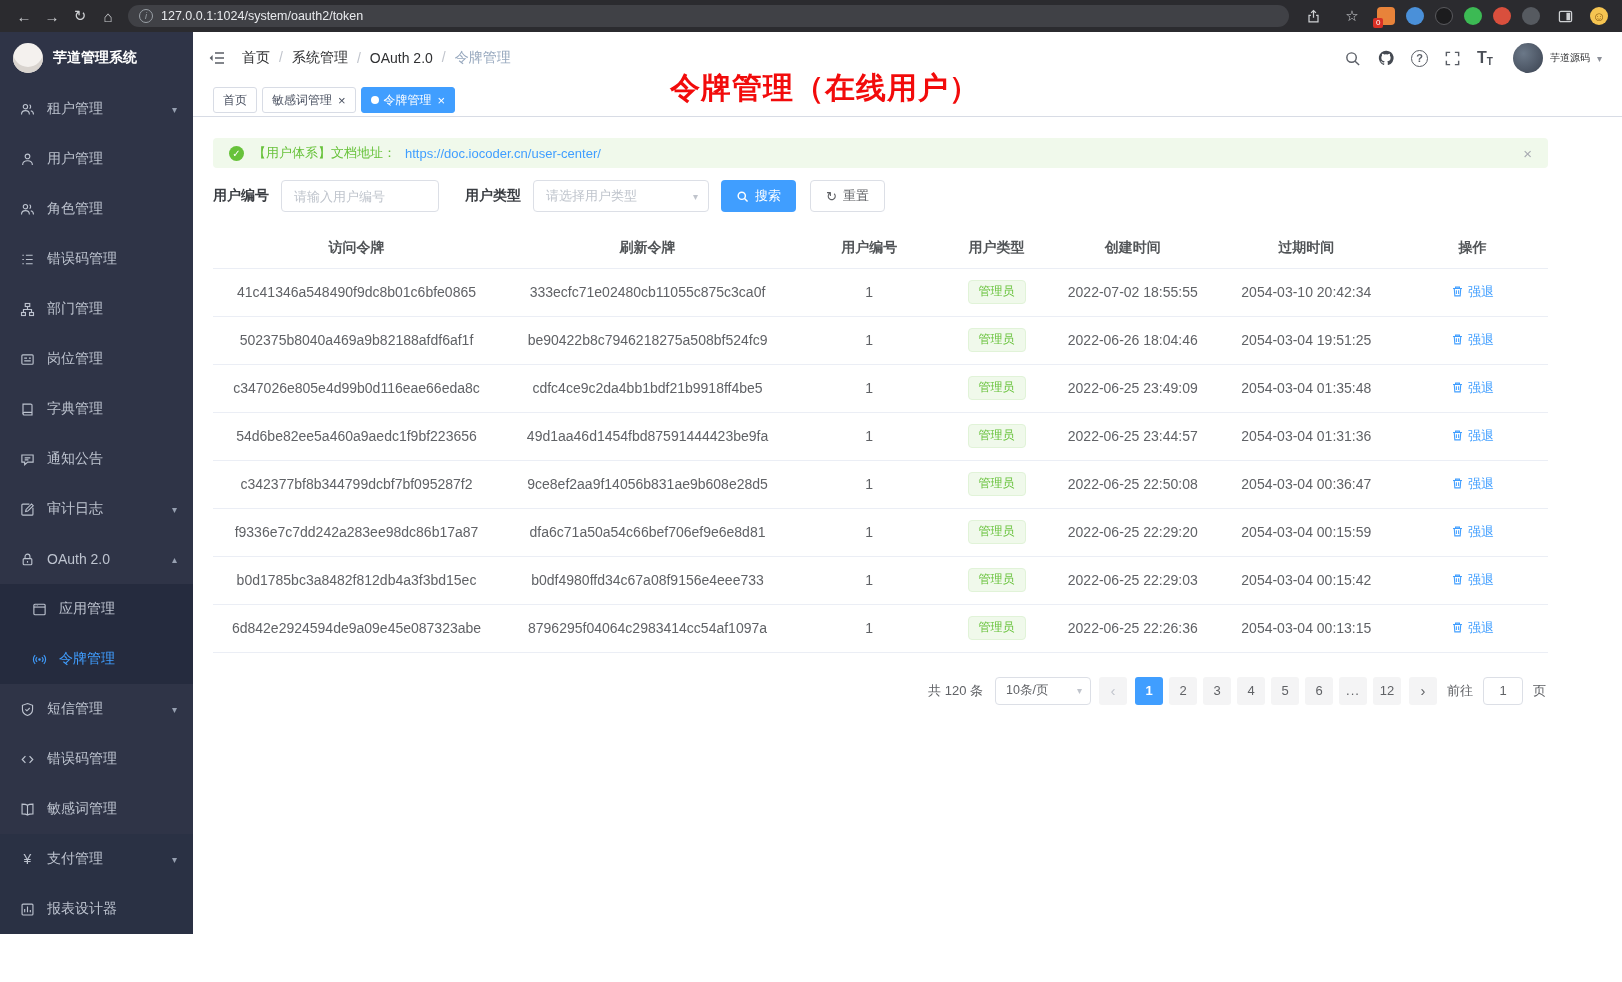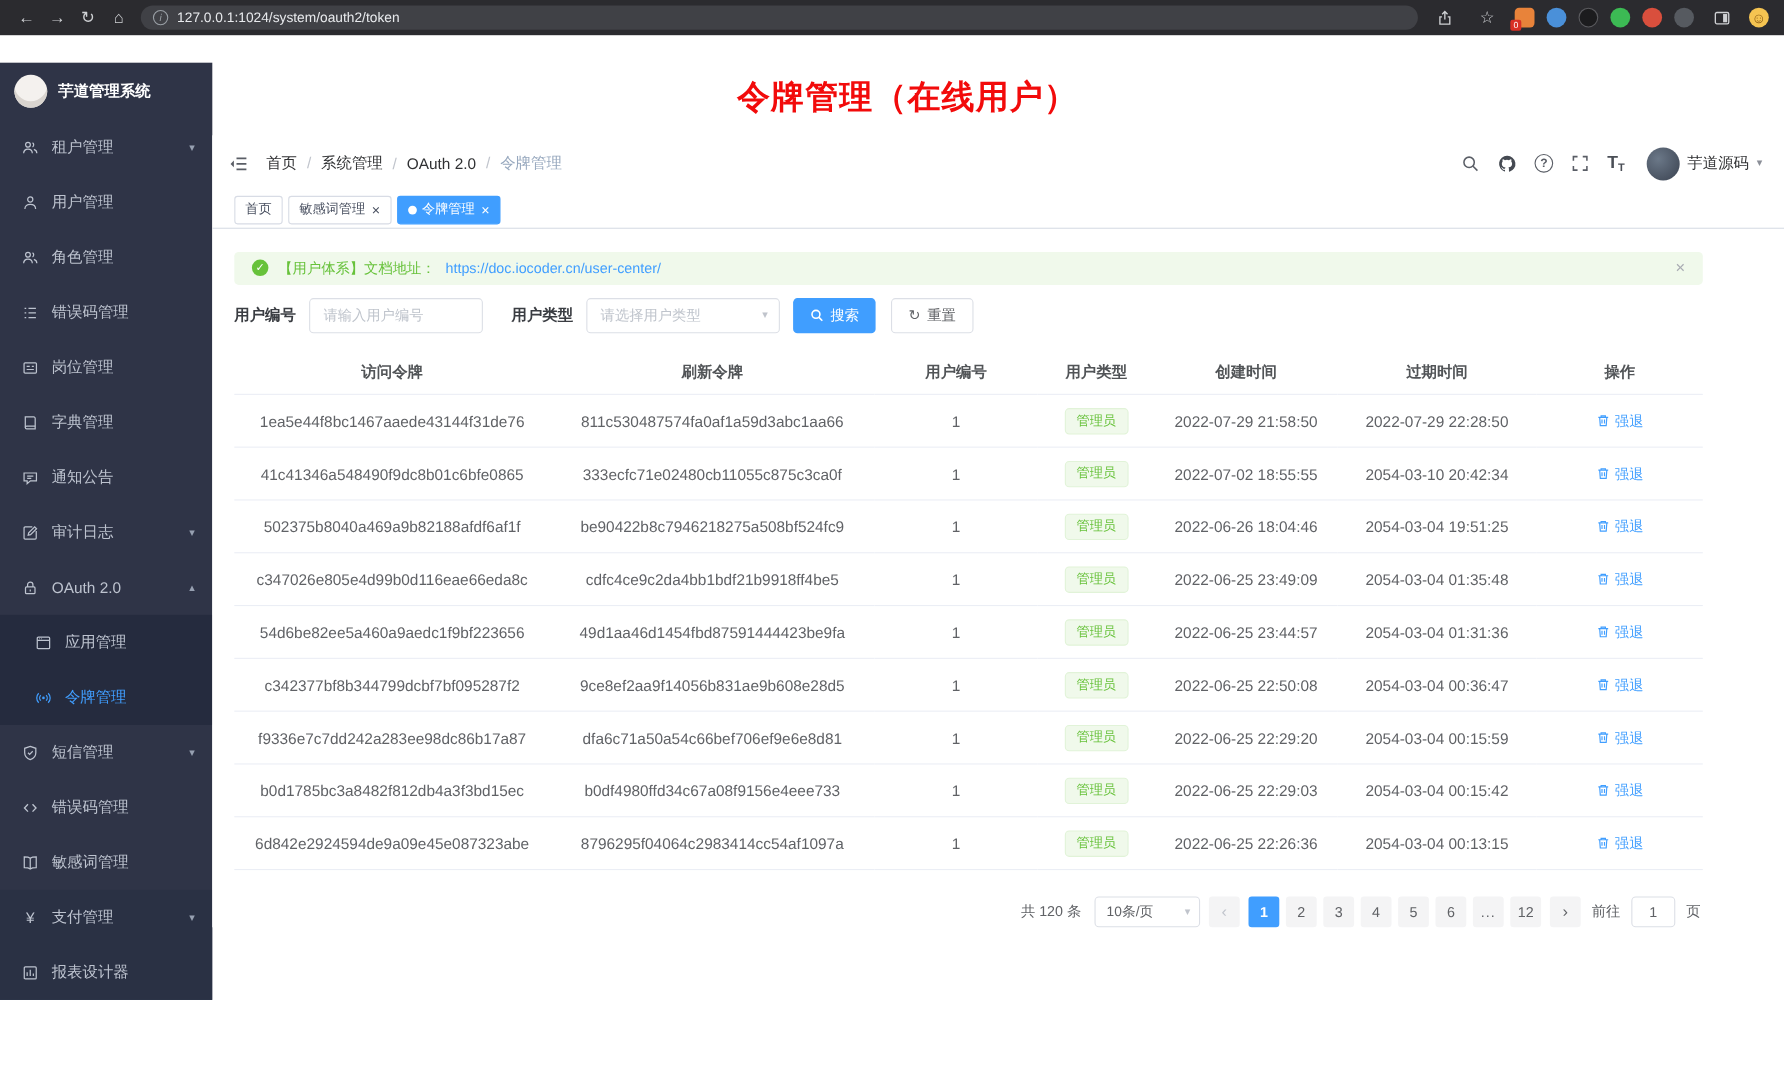--- a/index.html
+++ b/index.html
@@ -23,21 +23,21 @@
   .ext-blue   { background:#4a90d9; }
   .ext-black  { background:#1c1c1e; border:1px solid #5a5a5e; }
   .ext-green  { background:#3cba54; }
   .ext-red    { background:#d94f3d; }
   .ext-gray   { background:#565a60; }
   .ext-smiley { background:#f5c451; color:#8a5a12; font-size:13px; }
   .ext-badge { position:absolute; left:-4px; bottom:-3px; background:#d93025; color:#fff; font-size:8px; line-height:1; padding:1px 3px; border-radius:2px; }
   .hd-svg { display:block; }
 
   
-  .app { display:flex; height:902px;align-items:center; }
+  .app { display:flex; height:902px; }
 
   
   .sidebar { width:193px; background:#2f3447; color:#bdc3cf; display:flex; flex-direction:column; flex:0 0 193px; }
   .logo-row { height:52px; display:flex; align-items:center; gap:10px; padding:0 13px; flex:0 0 52px; }
   .logo-avatar { width:30px; height:30px; border-radius:50%; background:#f4f1ee; box-shadow:inset 0 -6px 0 #d9d4cf; flex:0 0 30px; }
   .logo-title { color:#fff; font-size:14px; font-weight:bold; white-space:nowrap; }
   .menu { flex:1; display:flex; flex-direction:column; overflow:hidden; }
   .menu-item { height:50px; flex:0 0 50px; display:flex; align-items:center; gap:12px; padding:0 16px 0 20px; font-size:14px; cursor:pointer; white-space:nowrap; }
   .menu-item .mi-label { flex:0 1 auto; }
   .mi-icon { width:15px; height:15px; flex:0 0 15px; display:flex; align-items:center; justify-content:center; }
@@ -58,21 +58,21 @@
   .crumb { cursor:pointer; }
   .crumb:not(:first-child)::before { content:"/"; color:#c0c4cc; margin:0 9px; cursor:default; }
   .crumb.last { color:#97a8be; cursor:default; }
   .topbar-right { margin-left:auto; display:flex; align-items:center; gap:16px; color:#5a5e66; }
   .hd-btn { cursor:pointer; display:flex; align-items:center; justify-content:center; }
   .qmark { width:17px; height:17px; border:1.5px solid #5a5e66; border-radius:50%; font-size:11px; font-weight:bold; }
   .ttsize { font-weight:bold; font-size:16px; color:#4a4e56; align-items:flex-end; }
   .ttsize small { font-size:10px; font-weight:bold; }
   .user-box { display:flex; align-items:center; gap:7px; cursor:pointer; margin-left:4px; }
   .avatar { width:30px; height:30px; border-radius:50%; background:radial-gradient(circle at 35% 35%, #6b7888, #3a4250); }
-  .user-name { font-size:14px; color:#303133; }
+  .user-name { font-size:10px; color:#303133; }
   .caret { font-size:10px; color:#8b8f98; }
 
   .tabs-bar { height:33px; flex:0 0 33px; display:flex; align-items:center; gap:5px; padding:0 74px 0 20px; border-bottom:1px solid #d8dce5; }
   .tab { height:26px; display:inline-flex; align-items:center; gap:5px; padding:0 9px; border:1px solid #d8dce5; border-radius:3px; background:#fff; font-size:12px; color:#495060; cursor:pointer; }
   .tab.active { background:#409eff; border-color:#409eff; color:#fff; }
   .tab .dot { width:8px; height:8px; border-radius:50%; background:#fff; }
   .tab-close { font-size:13px; line-height:1; padding-left:1px; }
 
   .content { flex:1; padding:21px 74px 0 20px; position:relative; }
 
@@ -196,20 +196,31 @@
 
       <div class="menu-item">
         <span class="mi-icon">
             <svg class="mi-svg" viewBox="0 0 16 16" fill="none" stroke="currentColor" stroke-width="1.2">
               <path d="M2.5 3.5h1.6M6.3 3.5h7.2M2.5 8h1.6M6.3 8h7.2M2.5 12.5h1.6M6.3 12.5h7.2"></path>
             </svg>
           </span>
         <span class="mi-label">错误码管理</span>
       </div>
 
+      <div class="menu-item">
+        <span class="mi-icon">
+            <svg class="mi-svg" viewBox="0 0 16 16" fill="none" stroke="currentColor" stroke-width="1.2">
+              <rect x="5.6" y="1.6" width="4.8" height="3.2"></rect>
+              <rect x="1.6" y="11.2" width="4.2" height="3.2"></rect>
+              <rect x="10.2" y="11.2" width="4.2" height="3.2"></rect>
+              <path d="M8 4.8v3.2M3.7 11.2V8h8.6v3.2"></path>
+            </svg>
+          </span>
+        <span class="mi-label">部门管理</span>
+      </div>
 
       <div class="menu-item">
         <span class="mi-icon">
             <svg class="mi-svg" viewBox="0 0 16 16" fill="none" stroke="currentColor" stroke-width="1.2">
               <rect x="2" y="3" width="12" height="10" rx="1"></rect>
               <path d="M4.5 6.5h3M9.5 6.5h2M4.5 9.5h7"></path>
             </svg>
           </span>
         <span class="mi-label">岗位管理</span>
       </div>
@@ -434,34 +445,20 @@
             <th>刷新令牌</th>
             <th>用户编号</th>
             <th>用户类型</th>
             <th>创建时间</th>
             <th>过期时间</th>
             <th>操作</th>
           </tr>
         </thead>
         <tbody>
             <tr>
-              <td>1ea5e44f8bc1467aaede43144f31de76</td>
-              <td>811c530487574fa0af1a59d3abc1aa66</td>
-              <td>1</td>
-              <td><span class="tag">管理员</span></td>
-              <td>2022-07-29 21:58:50</td>
-              <td>2022-07-29 22:28:50</td>
-              <td><span class="force-btn">
-                  <svg class="ticon" viewBox="0 0 16 16" fill="none" stroke="currentColor" stroke-width="1.3">
-                    <path d="M2.5 4.2h11M5.6 4.2V2.6h4.8v1.6M4 4.2l.7 9.2h6.6l.7-9.2M6.6 6.6v4.4M9.4 6.6v4.4"></path>
-                  </svg>
-                  <span>强退</span>
-                </span></td>
-            </tr>
-            <tr>
               <td>41c41346a548490f9dc8b01c6bfe0865</td>
               <td>333ecfc71e02480cb11055c875c3ca0f</td>
               <td>1</td>
               <td><span class="tag">管理员</span></td>
               <td>2022-07-02 18:55:55</td>
               <td>2054-03-10 20:42:34</td>
               <td><span class="force-btn">
                   <svg class="ticon" viewBox="0 0 16 16" fill="none" stroke="currentColor" stroke-width="1.3">
                     <path d="M2.5 4.2h11M5.6 4.2V2.6h4.8v1.6M4 4.2l.7 9.2h6.6l.7-9.2M6.6 6.6v4.4M9.4 6.6v4.4"></path>
                   </svg>

